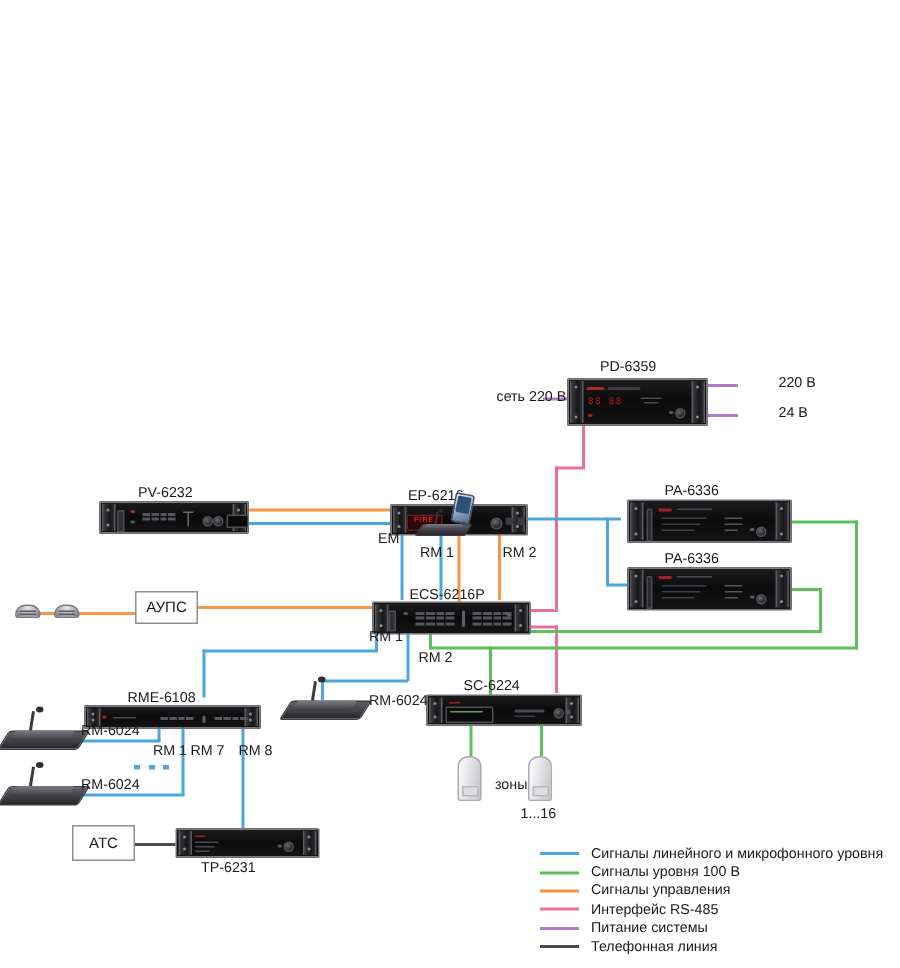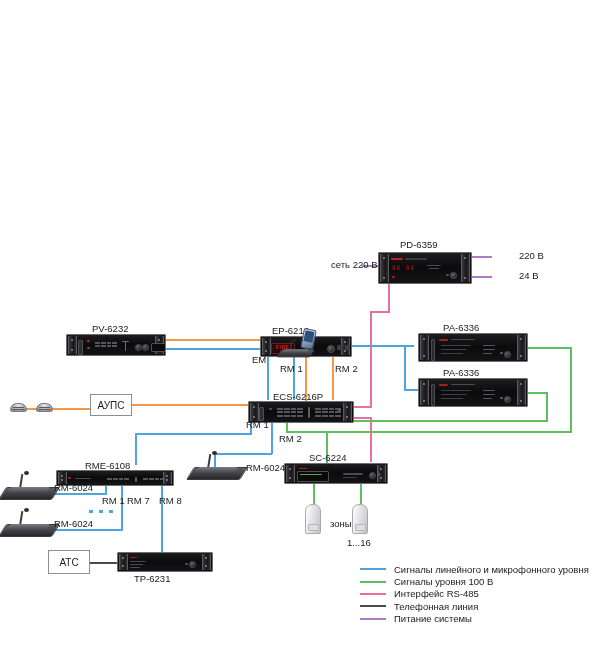--- a/index.html
+++ b/index.html
@@ -518,26 +518,30 @@
   <div id="legend">
     <div class="lg-row">
       <span class="lg-swatch" style="background:#4da5e0;"></span>
       <span class="lg-txt">Сигналы линейного и микрофонного уровня</span>
     </div>
     <div class="lg-row">
       <span class="lg-swatch" style="background:#5fbf5f;"></span>
       <span class="lg-txt">Сигналы уровня 100 В</span>
     </div>
     <div class="lg-row">
+      <span class="lg-swatch" style="background:#f79646;"></span>
+      <span class="lg-txt">Сигналы управления</span>
+    </div>
+    <div class="lg-row">
       <span class="lg-swatch" style="background:#e8709f;"></span>
       <span class="lg-txt">Интерфейс RS-485</span>
+    </div>
+    <div class="lg-row">
+      <span class="lg-swatch" style="background:#b07cc6;"></span>
+      <span class="lg-txt">Питание системы</span>
     </div>
     <div class="lg-row">
       <span class="lg-swatch" style="background:#4a4a4f;"></span>
       <span class="lg-txt">Телефонная линия</span>
     </div>
-    <div class="lg-row">
-      <span class="lg-swatch" style="background:#b07cc6;"></span>
-      <span class="lg-txt">Питание системы</span>
-    </div>
   </div>
 
 </div>
 
 </body></html>

